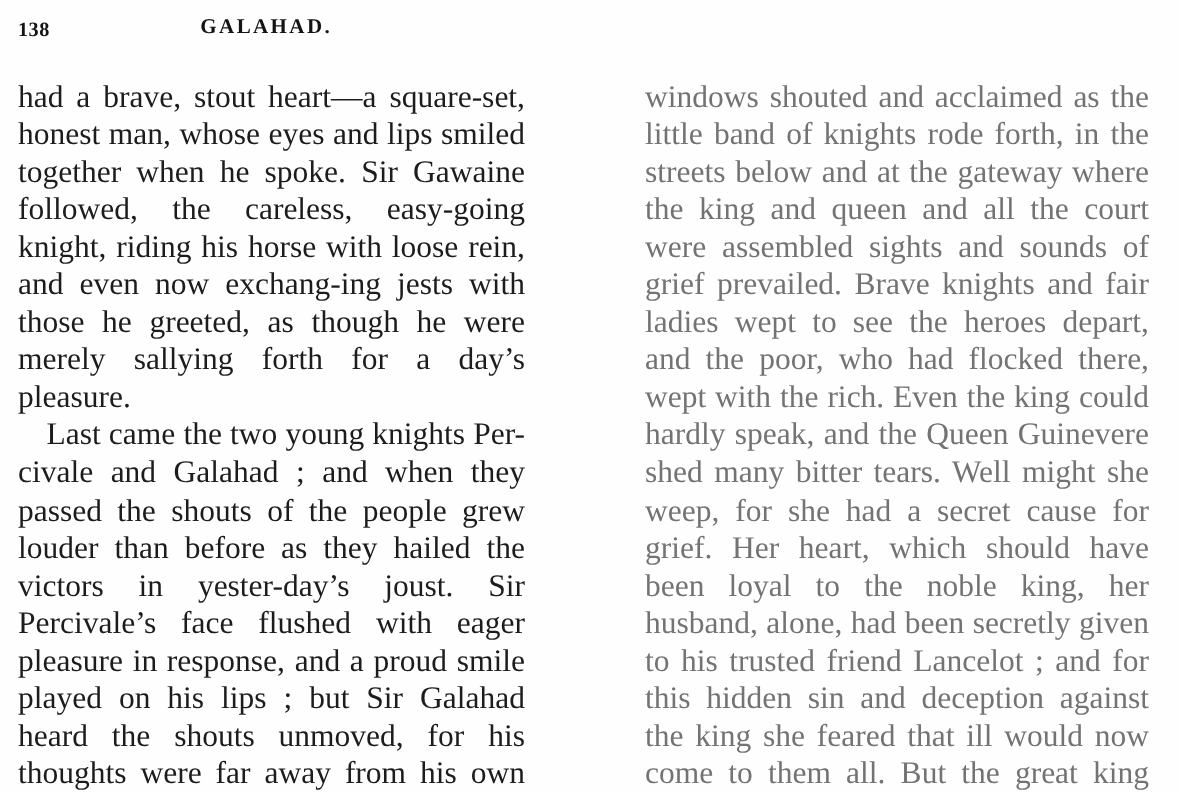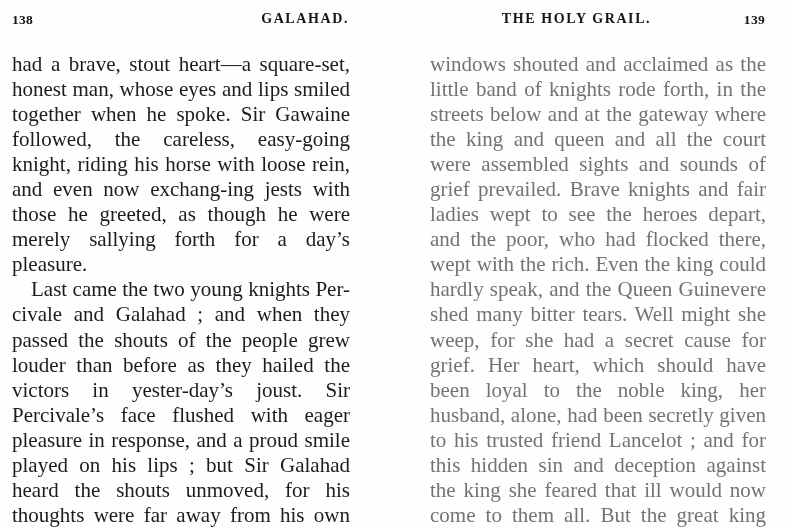--- a/index.html
+++ b/index.html
@@ -54,22 +54,22 @@
     position: absolute;
     top: 11px;
     font-size: 14px;
     font-weight: 700;
     letter-spacing: 1.6px;
     color: #141414;
     white-space: nowrap;
   }
   .head-title-left {
     left: 0;
-    right: 18px;
-    text-align: right;
+    right: 12px;
+    text-align: center;
     padding-right: 26px;
   }
   .head-title-right {
     left: 0;
     right: 0;
     text-align: center;
     padding-left: 14px;
     padding-right: 40px;
   }
 
@@ -116,24 +116,20 @@
 
     <div class="column column-left" style="color: rgb(28, 28, 28);">
       <p class="flush">had a brave, stout heart—a square-set, honest man, whose eyes and lips smiled together when he spoke.   Sir Gawaine followed, the careless, easy-going knight, riding his horse with loose rein, and even now exchang-ing jests with those he greeted, as though he were merely sallying forth for a day’s pleasure.</p>
       <p class="indent ragged">Last came the two young knights Per-civale and Galahad ; and when they passed the shouts of the people grew louder than before as they hailed the victors in yester-day’s joust.   Sir Percivale’s face flushed with eager pleasure in response, and a proud smile played on his lips ; but Sir Galahad heard the shouts unmoved, for his thoughts were far away from his own triumphs, and his eyes glowed with the same deep spiritual light which Percivale had seen in those of his sister, the holy nun.</p>
     </div>
 
   </div>
 
   <div class="page page-right">
 
-    <div class="running-head">
-      <div class="head-title head-title-right" style="color: rgb(20, 20, 20);">THE HOLY GRAIL.</div>
-      <div class="folio folio-right" style="color: rgb(20, 20, 20);">139</div>
-    </div>
 
     <div class="column column-right" style="color: #737373;">
       <p class="flush">windows shouted and acclaimed as the little band of knights rode forth, in the streets below and at the gateway where the king and queen and all the court were assembled sights and sounds of grief prevailed.   Brave knights and fair ladies wept to see the heroes depart, and the poor, who had flocked there, wept with the rich.   Even the king could hardly speak, and the Queen Guinevere shed many bitter tears.   Well might she weep, for she had a secret cause for grief.   Her heart, which should have been loyal to the noble king, her husband, alone, had been secretly given to his trusted friend Lancelot ; and for this hidden sin and deception against the king she feared that ill would now come to them all.   But the great king was too good to see what was evil unless it lay clearly exposed before him ; and when Guinevere cried and moaned as Lancelot rode by, he still failed to suspect that she was false to</p>
     </div>
 
   </div>
 
 </div>
 
 </body></html>

